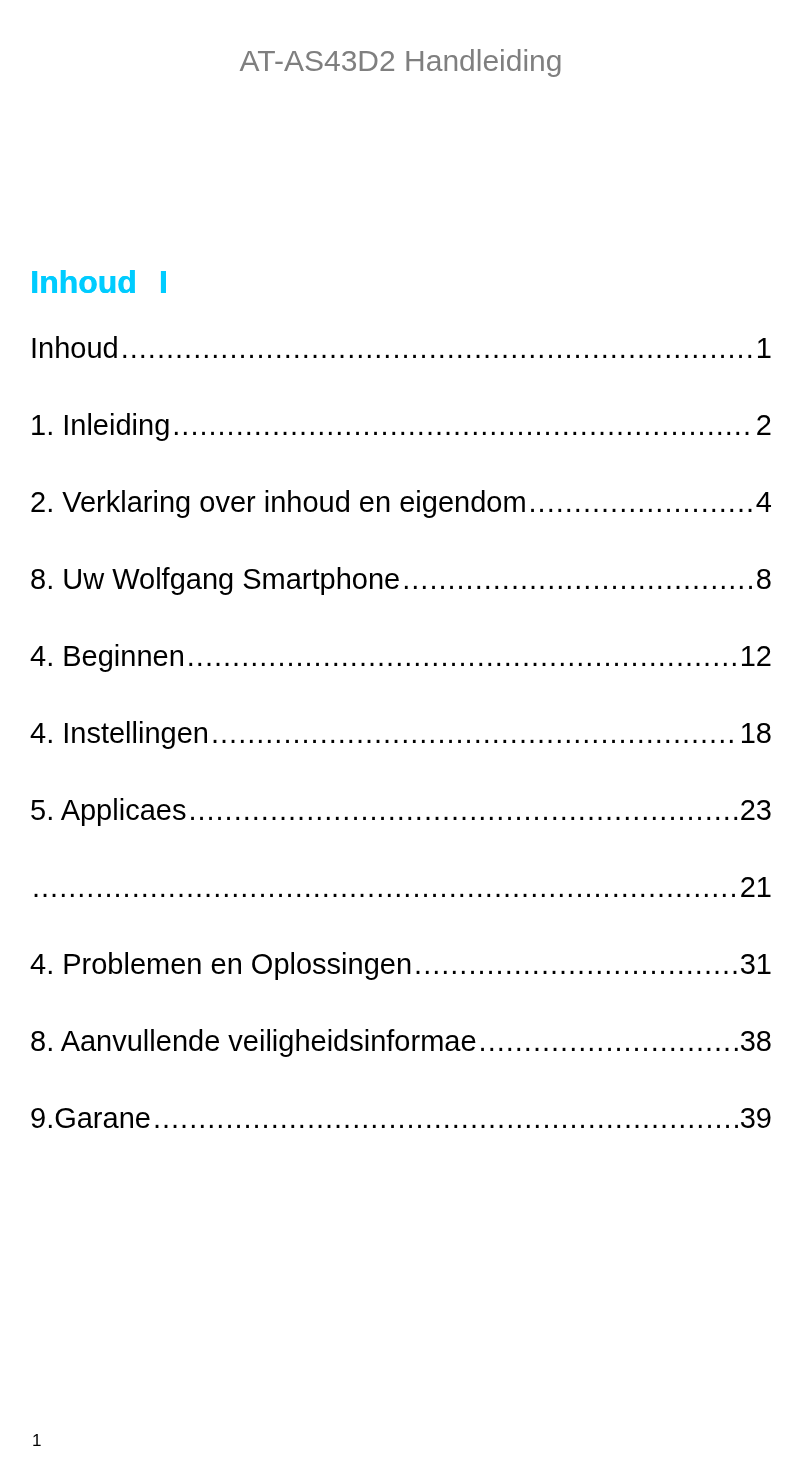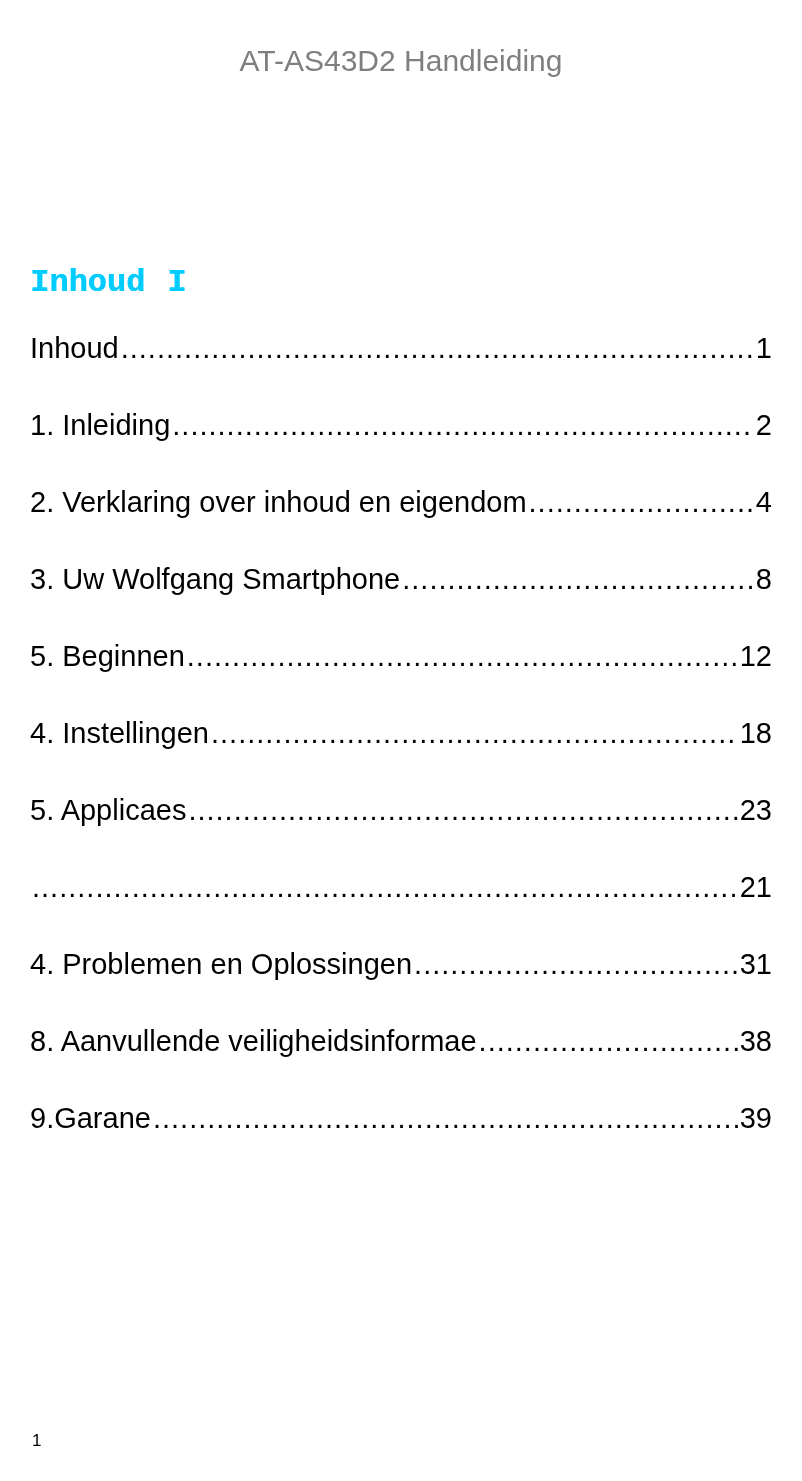--- a/index.html
+++ b/index.html
@@ -33,21 +33,21 @@
     font-family: "Liberation Sans", sans-serif;
     letter-spacing: 0px;
   }
   .toc-heading {
     position: absolute;
     top: 228px;
     left: 30px;
     font-size: 32px;
     font-weight: bold;
     color: #00ccff;
-    font-family: Liberation Mono, monospace;
+    font-family: Liberation Sans, sans-serif;
     text-shadow: 0.5px 0 0 #00ccff;
   }
   .toc-heading .bar {
     display: inline-block;
     margin-left: 22px;
     font-weight: bold;
   }
   .toc {
     position: absolute;
     top: 296px;
@@ -112,27 +112,27 @@
       <span class="toc-page">2</span>
     </div>
 
     <div class="toc-row">
       <span class="toc-label">2. Verklaring over inhoud en eigendom</span>
       <span class="toc-dots">..................................................................................................</span>
       <span class="toc-page">4</span>
     </div>
 
     <div class="toc-row">
-      <span class="toc-label">3. Uw Wolfgang Smartphone</span>
+      <span class="toc-label">8. Uw Wolfgang Smartphone</span>
       <span class="toc-dots">..................................................................................................</span>
       <span class="toc-page">8</span>
     </div>
 
     <div class="toc-row">
-      <span class="toc-label">5. Beginnen</span>
+      <span class="toc-label">4. Beginnen</span>
       <span class="toc-dots">..................................................................................................</span>
       <span class="toc-page">12</span>
     </div>
 
     <div class="toc-row">
       <span class="toc-label">4. Instellingen</span>
       <span class="toc-dots">..................................................................................................</span>
       <span class="toc-page">18</span>
     </div>
 

